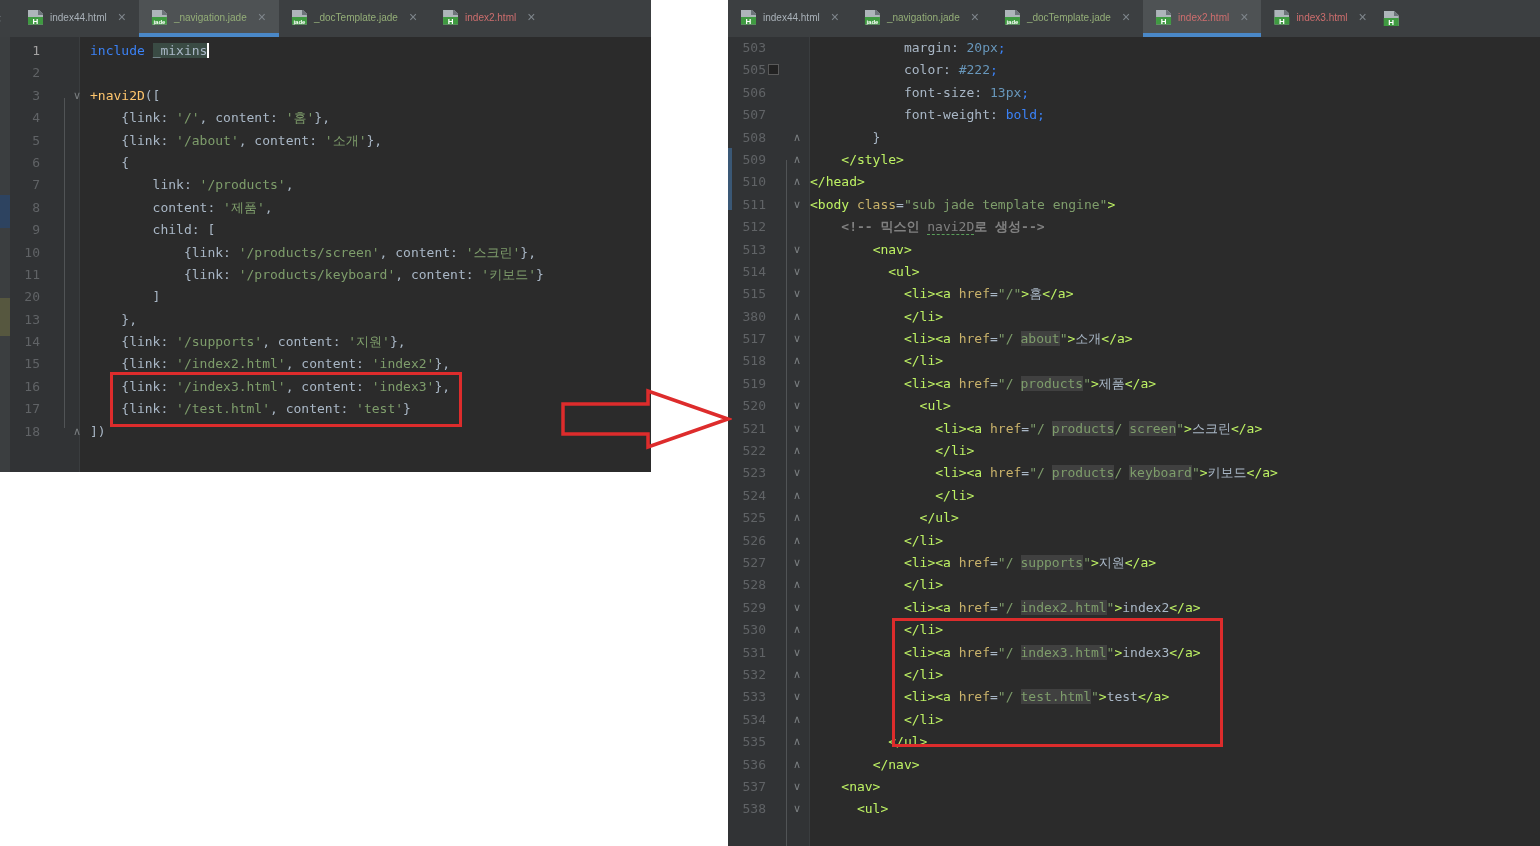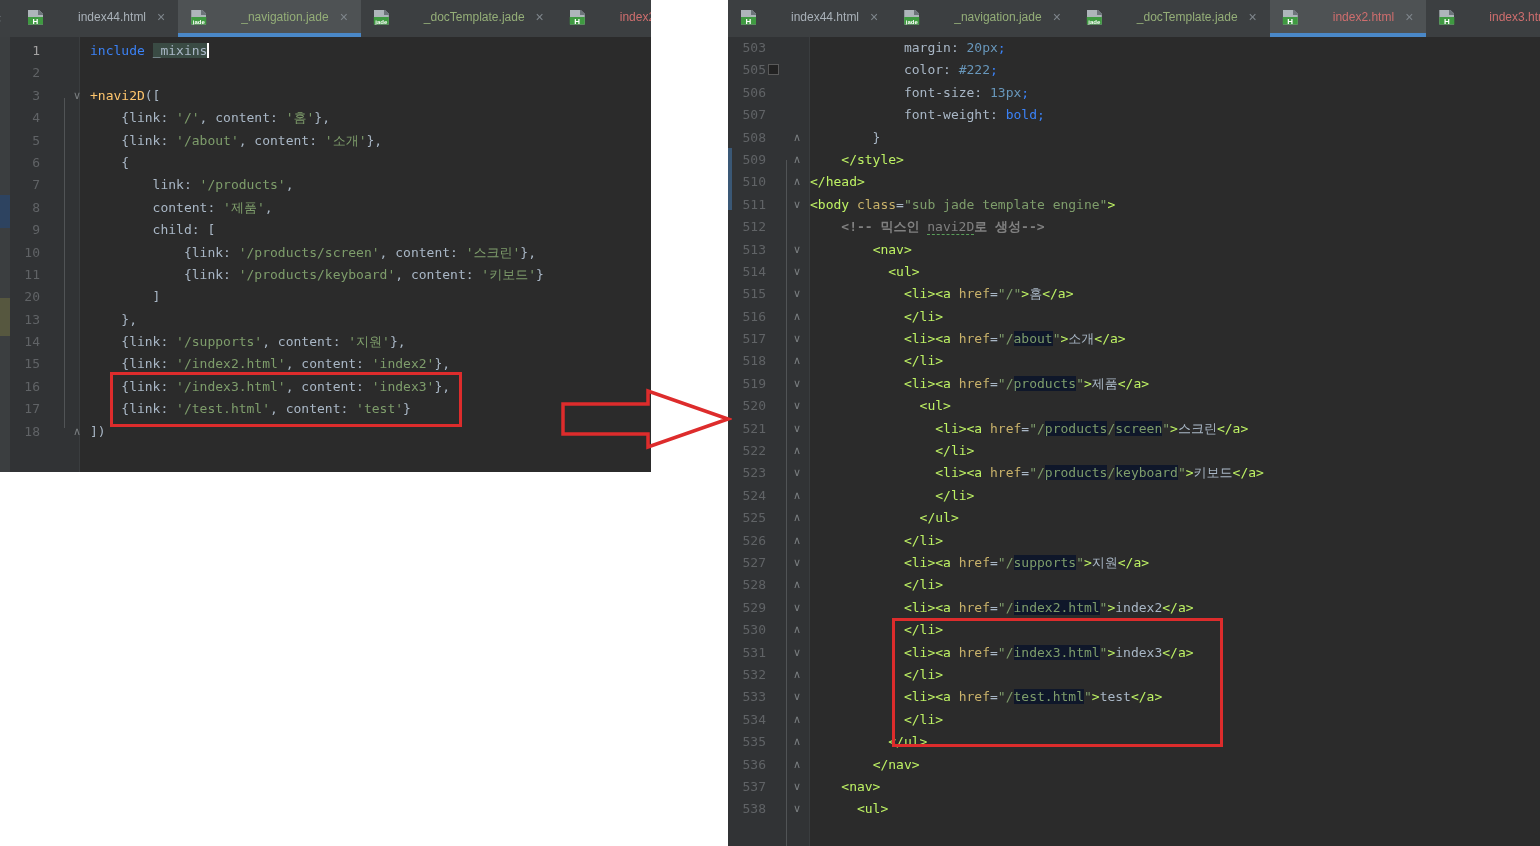--- a/index.html
+++ b/index.html
@@ -13,21 +13,21 @@
   .editor.right { left:728px; width:812px; height:846px; }
 
   
   .tabbar { position:absolute; top:0; left:0; right:0; height:37px; background:#3c3f41;
             display:flex; align-items:stretch; overflow:hidden; }
   .tab { position:relative; display:flex; align-items:center; gap:7px; padding:0 13px 3px 13px;
          height:37px; background:#3c3f41; cursor:default; white-space:nowrap; }
   .tab.active { background:#4e5254; }
   .tab.active::after { content:""; position:absolute; left:0; right:0; bottom:0; height:4px;
                        background:#4a88c8; }
-  .tab .tlabel { font-size:12px;margin-left:28px; }
+  .tab .tlabel { font-size:10px; }
   .tab .tclose { color:#7f868c; font-size:14px; margin-left:4px; }
   .tab.partial { padding:0 4px; }
   .lead-stub { width:15px; height:37px; background:#3c3f41; display:flex; align-items:center;
                color:#7f868c; font-size:13px; overflow:hidden; flex:none; }
   .lead-stub span { margin-left:-6px; }
 
   
   .ficon { position:relative; width:15px; height:15px; flex:none;
            background:#aeb5ba; clip-path:polygon(0 0,70% 0,100% 28%,100% 100%,0 100%); }
   .ficon .corner { position:absolute; top:0; right:0; width:5px; height:5px; background:#6d747a; }
@@ -63,21 +63,21 @@
   
   .tk-d { color:#a9b7c6; }
   .tk-s { color:#7e9d6b; }
   .tk-k { color:#3b82f6; }
   .tk-n { color:#6897bb; }
   .tk-t { color:#bef264; }
   .tk-a { color:#c9b26a; }
   .tk-m { color:#ffc66d; }
   .tk-c { color:#808080;font-weight:bold; }
   .tk-cu { color:#808080; border-bottom:1px dashed #5a9e5a; }
-  .tk-sh { color:#7e9d6b; background:#0f172a; }
+  .tk-sh { color:#7e9d6b; background:#404040;margin-left:7px; }
   .tk-sel { color:#a9b7c6; background:#3a4b44; }
   .caret { display:inline-block; width:2px; height:15px; background:#ffffff;
            vertical-align:-3px; }
 
   
   .foldline { position:absolute; width:1px; background:#515456; }
 
   
   .edge-strip { position:absolute; left:0; top:37px; width:10px; height:435px; background:#3b3e40; }
   .edge-strip .blk-blue  { position:absolute; left:0; top:158px; width:10px; height:33px; background:#2d4360; }
@@ -365,21 +365,21 @@
           <span class="ct"><span class="tk-d">          </span><span class="tk-t">&lt;ul&gt;</span></span>
         </div>
         <div class="line">
           <span class="ln">515</span>
           <span class="mid">
             <span class="fold">∨</span>
           </span>
           <span class="ct"><span class="tk-d">            </span><span class="tk-t">&lt;li&gt;&lt;a</span><span class="tk-d"> </span><span class="tk-a">href</span><span class="tk-d">=</span><span class="tk-s">"/"</span><span class="tk-t">&gt;</span><span class="tk-d">홈</span><span class="tk-t">&lt;/a&gt;</span></span>
         </div>
         <div class="line">
-          <span class="ln">516</span>
+          <span class="ln">380</span>
           <span class="mid">
             <span class="fold">∧</span>
           </span>
           <span class="ct"><span class="tk-d">            </span><span class="tk-t">&lt;/li&gt;</span></span>
         </div>
         <div class="line">
           <span class="ln">517</span>
           <span class="mid">
             <span class="fold">∨</span>
           </span>

